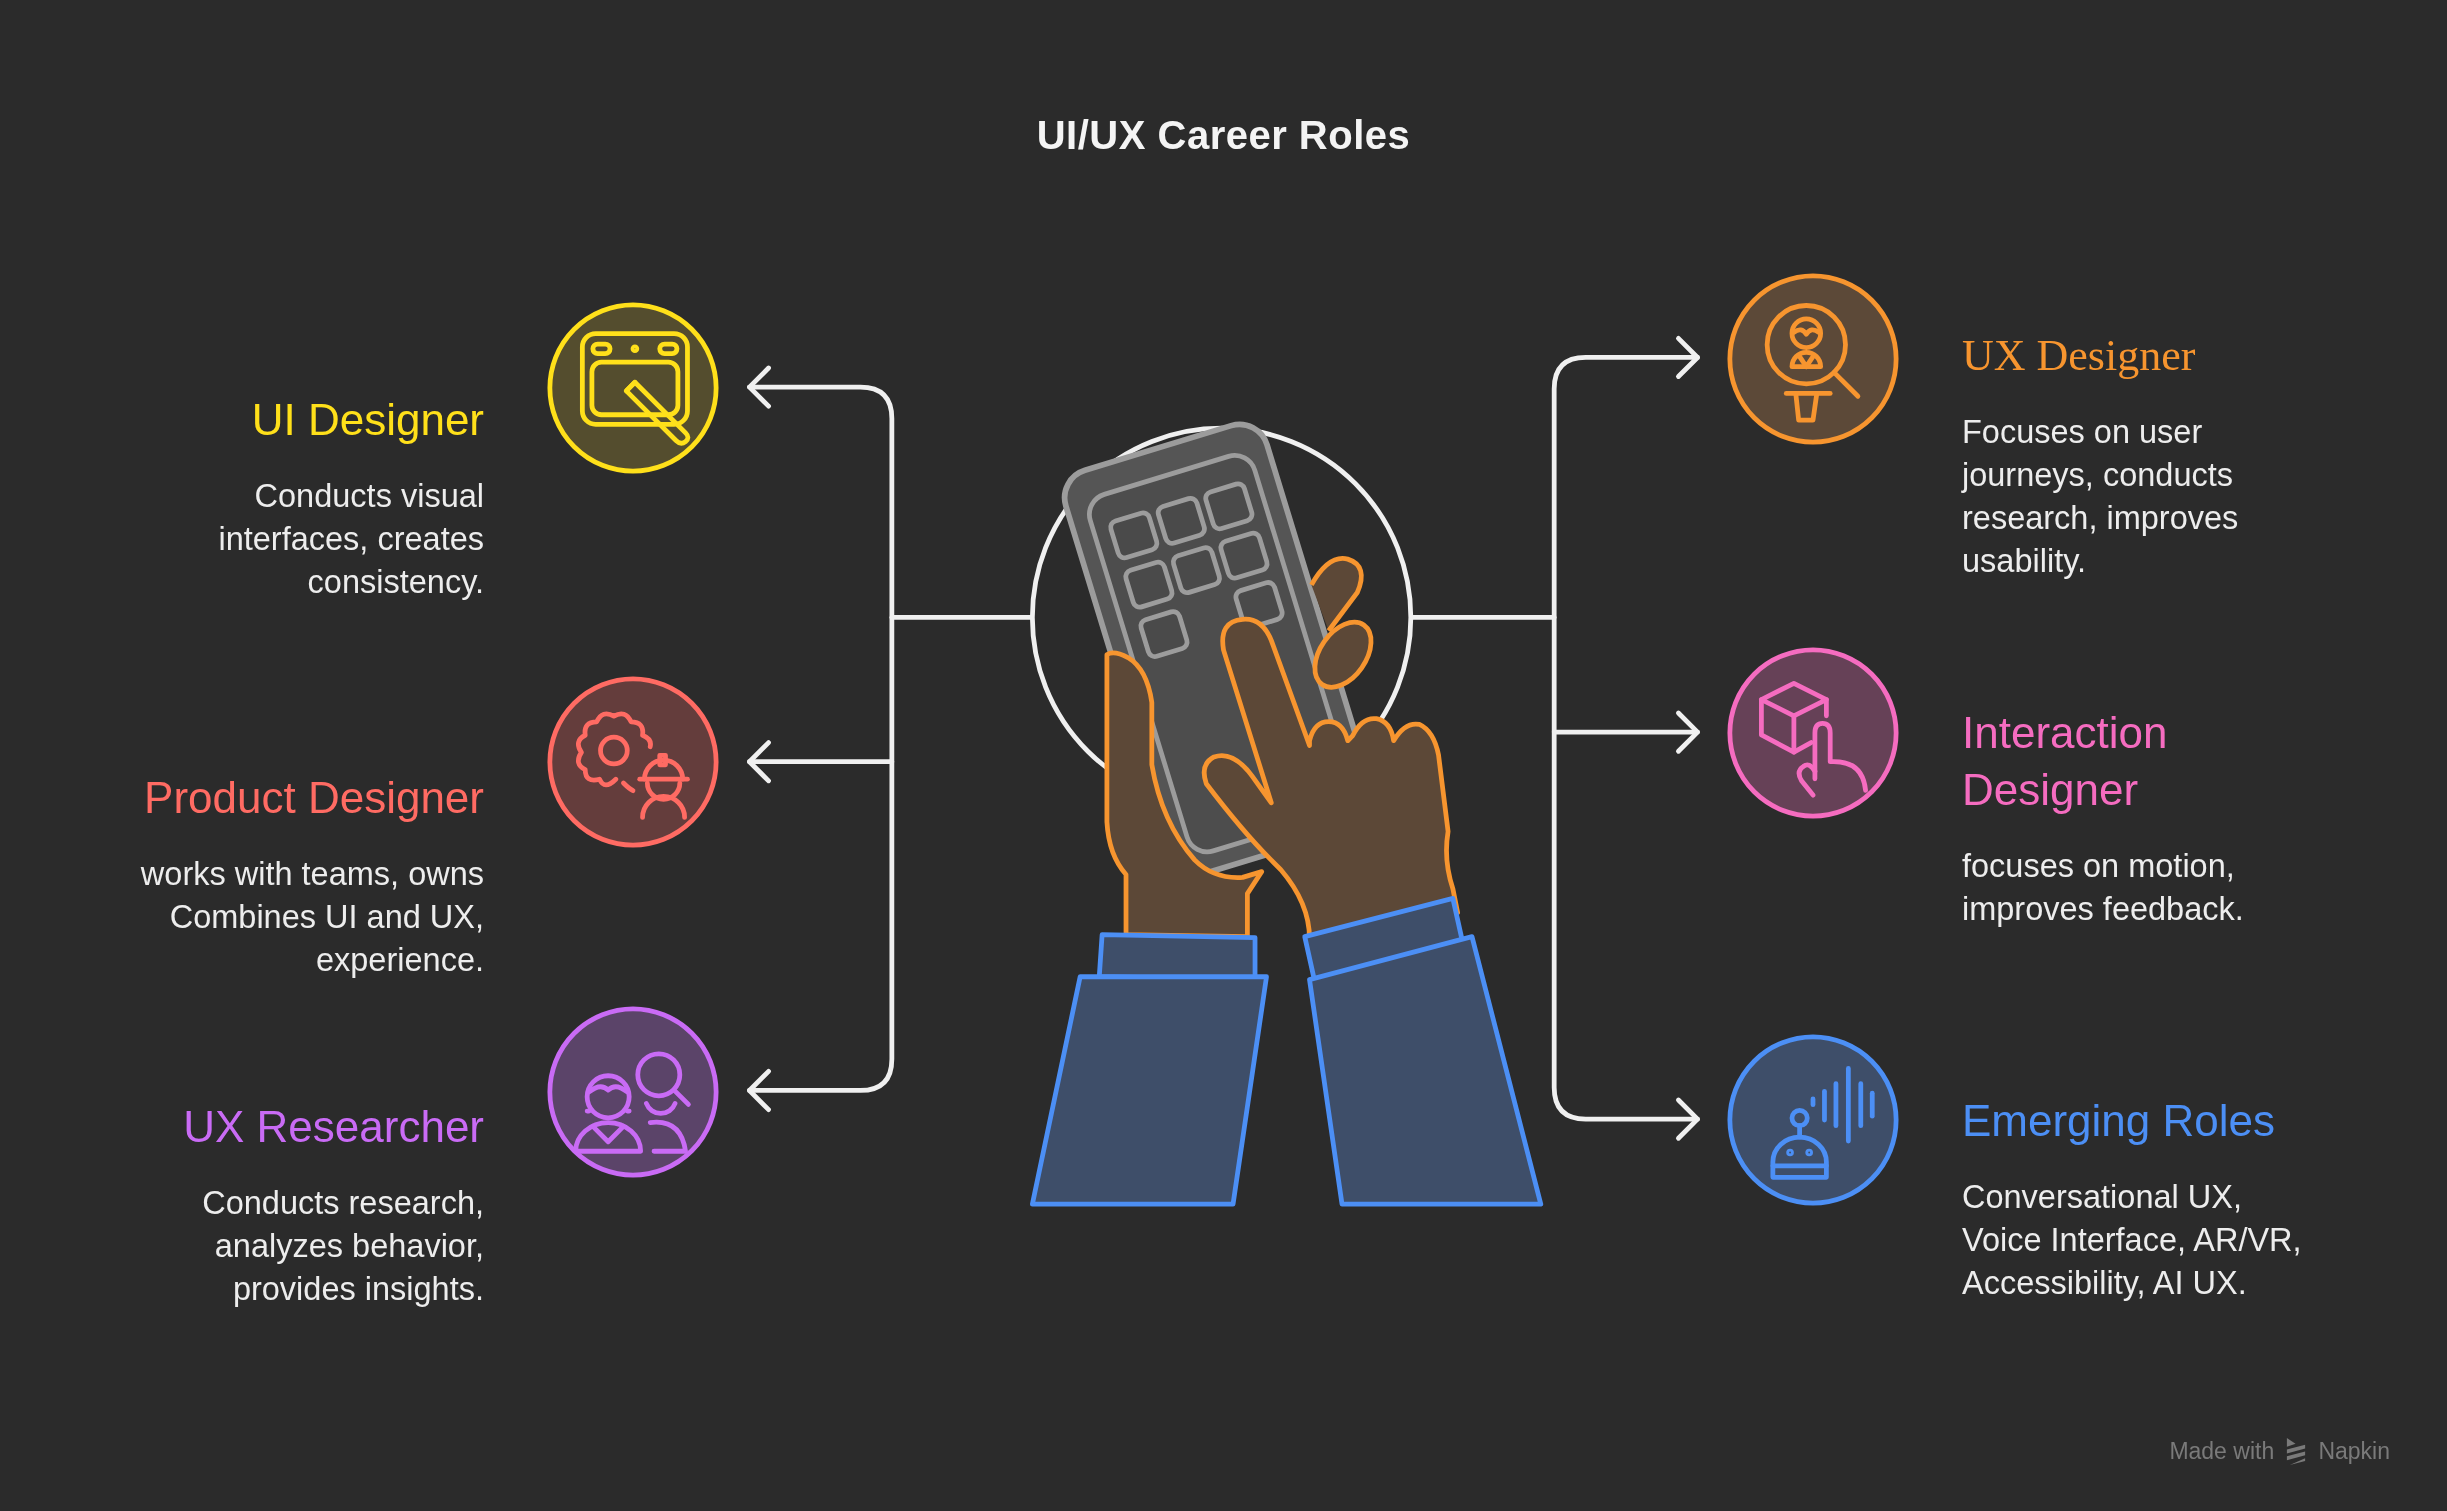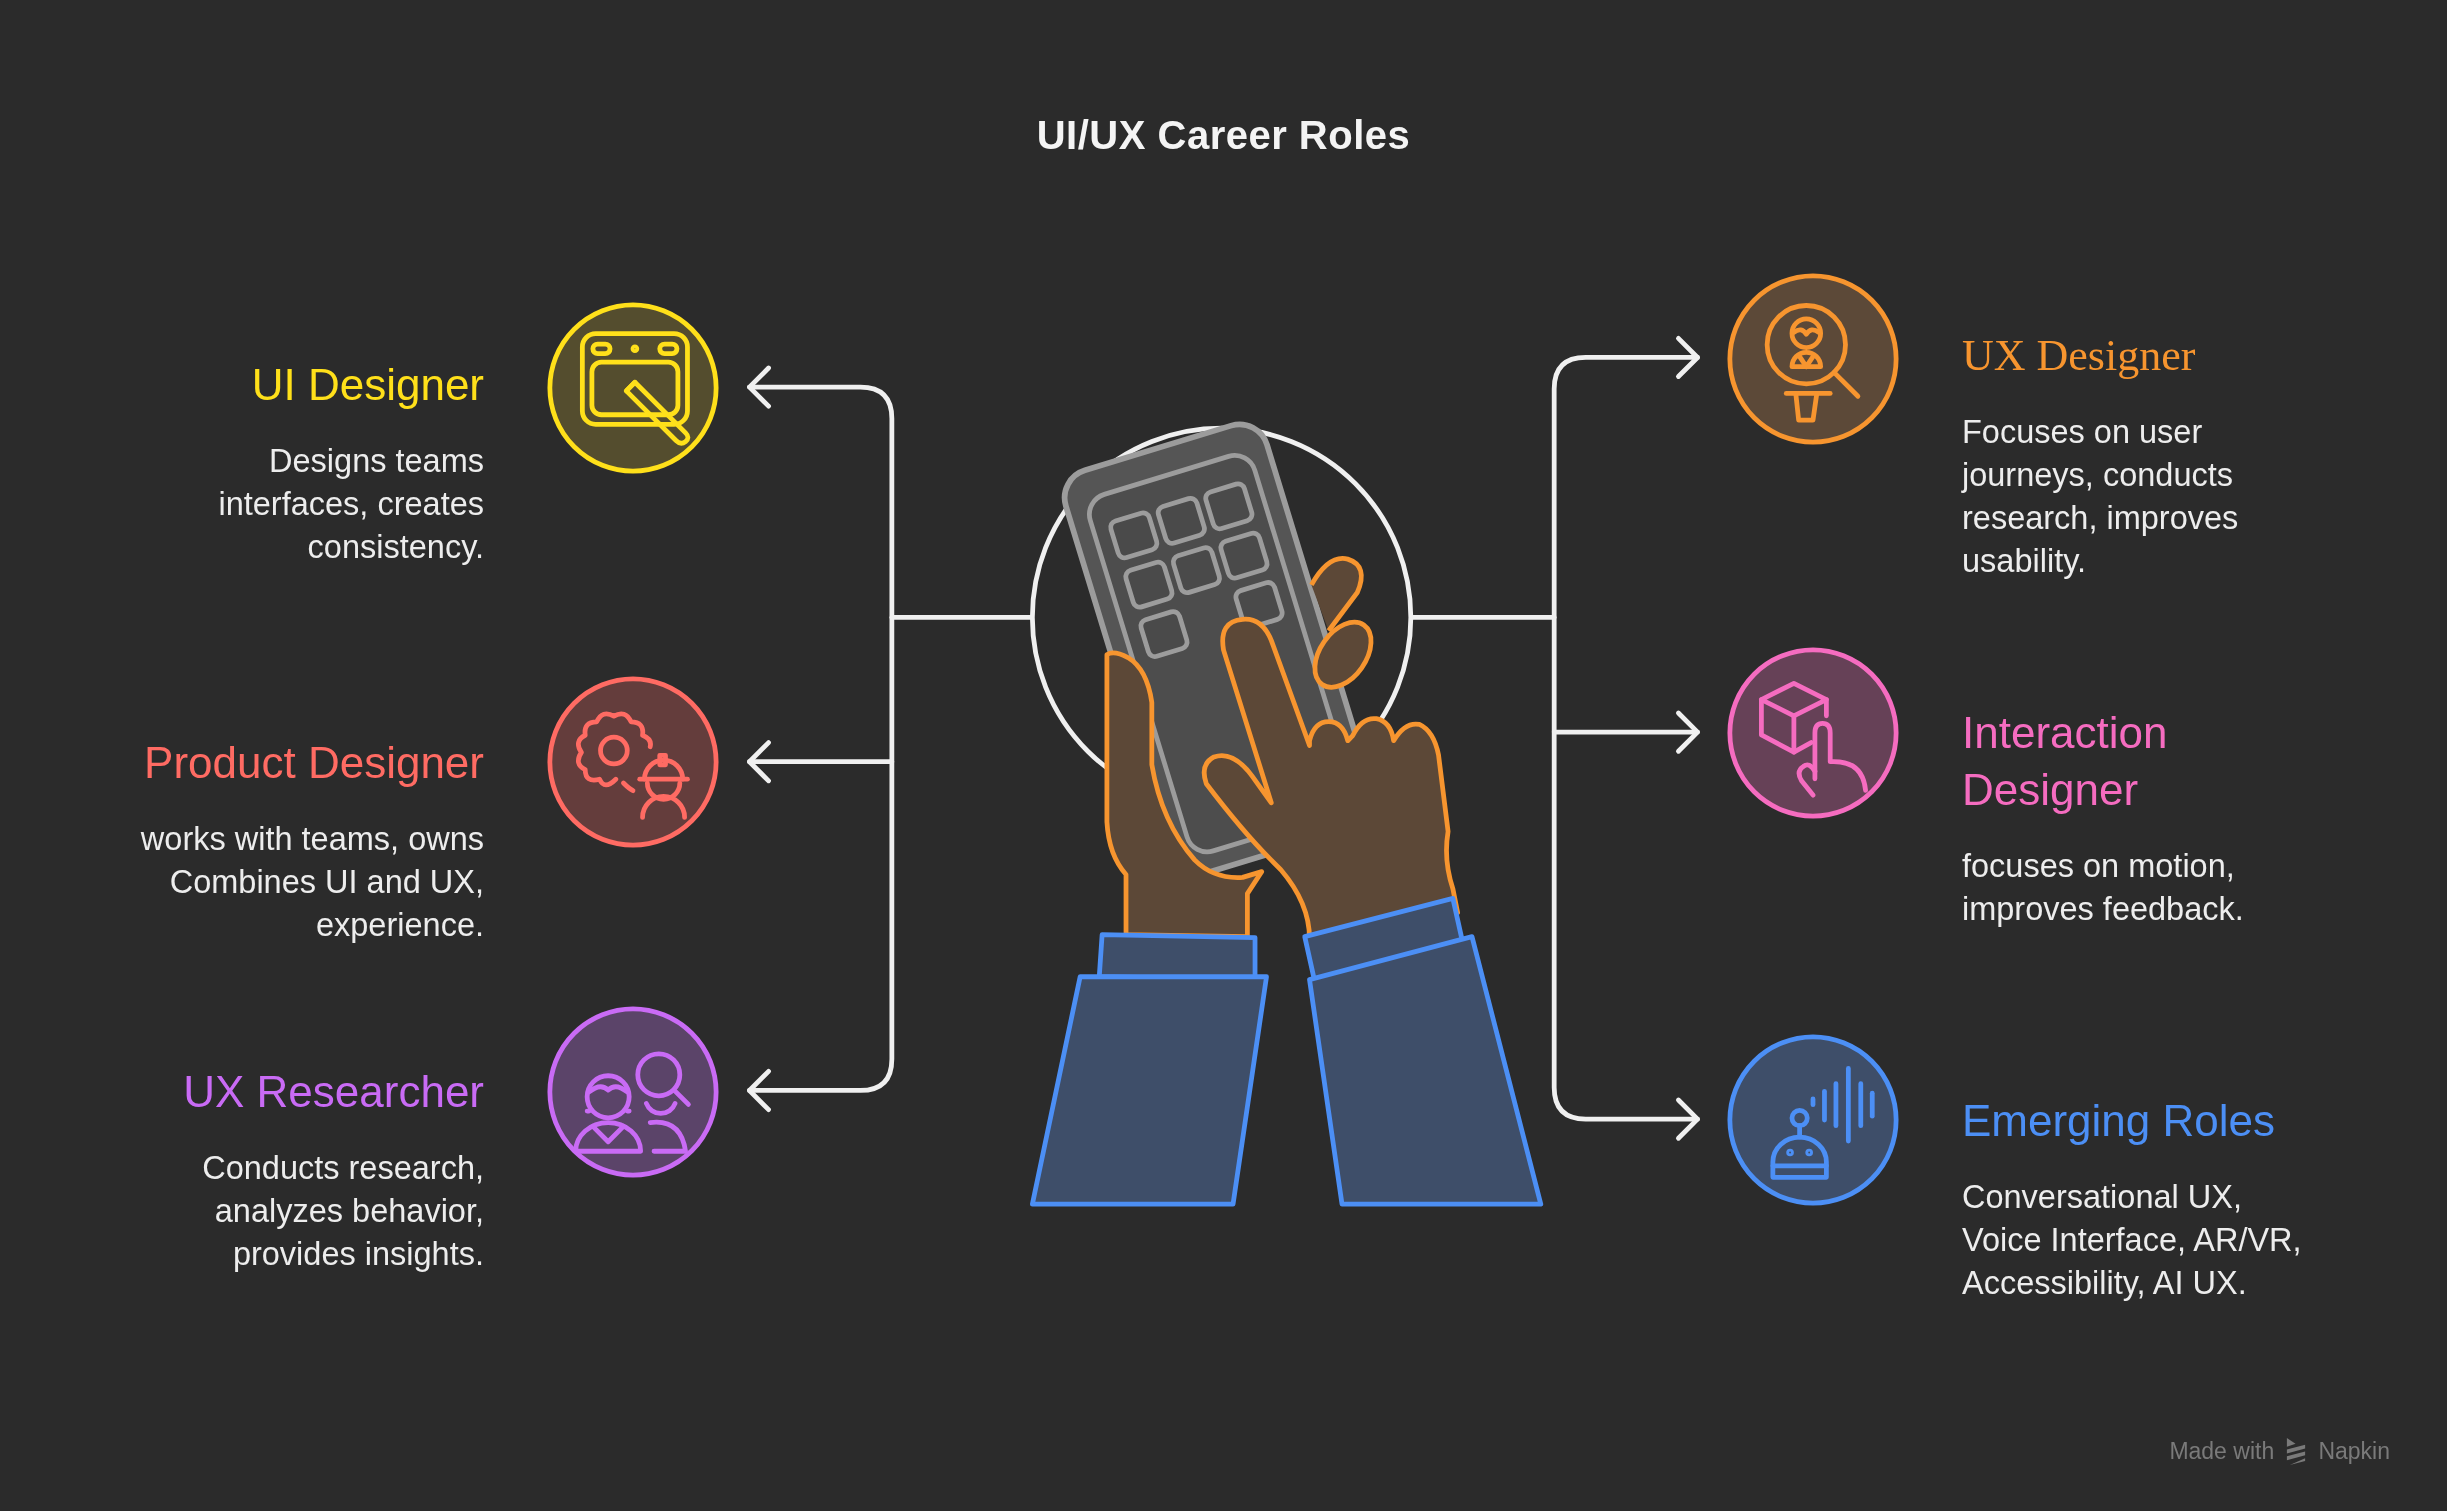--- a/index.html
+++ b/index.html
@@ -13,21 +13,21 @@
   }
   .title {
     position: absolute; left: 0; top: 113px; width: 2447px;
     text-align: center; font-size: 40px; font-weight: bold;
     color: #f4f4f4; letter-spacing: 0.5px;
   }
   svg.diagram { position: absolute; left: 0; top: 0; }
   .role {
     position: absolute; width: 440px;
   }
-  .role.left { text-align: right; }
+  .role.left { text-align: right; margin-top: 35px; }
   .role.right { text-align: left; }
   .role .role-title {
     font-size: 44px; line-height: 57px; margin: 0 0 27px 0; font-weight: normal;
   }
   .role .role-desc {
     font-size: 32.5px; line-height: 43px; color: #ededed;
   }
   .icon-circle {
     position: absolute; width: 172px; height: 172px;
   }
@@ -92,21 +92,21 @@
       <path d="M 1130 1022 L 1325 1022 L 1290 1260 L 1080 1260 Z"></path>
       <path d="M 1365 980 L 1520 940 L 1530 985 L 1375 1025 Z"></path>
       <path d="M 1370 1025 L 1540 980 L 1612 1260 L 1404 1260 Z"></path>
     </g>
   </g>
 </svg>
 
 <div class="role left" style="left:44px; top:356px; width:440px;">
   <h3 class="role-title" style="color:#ffe01a;">UI Designer</h3>
   <div class="role-desc">
-    <div>Designs teams</div>
+    <div>Conducts visual</div>
     <div>interfaces, creates</div>
     <div>consistency.</div>
   </div>
 </div>
 <svg class="icon-circle" viewBox="0 0 180 180" style="left:547px; top:302px;">
   <circle cx="90" cy="90" r="87" fill="#544d2e" stroke="#ffe01a" stroke-width="5"></circle>
   <g fill="none" stroke="#ffe01a" stroke-width="5" stroke-linecap="round" stroke-linejoin="round">
     <rect x="37" y="33" width="110" height="95" rx="14"></rect>
     <rect x="47" y="63" width="90" height="55" rx="10"></rect>
     <rect x="48" y="44" width="18" height="10" rx="5"></rect>

